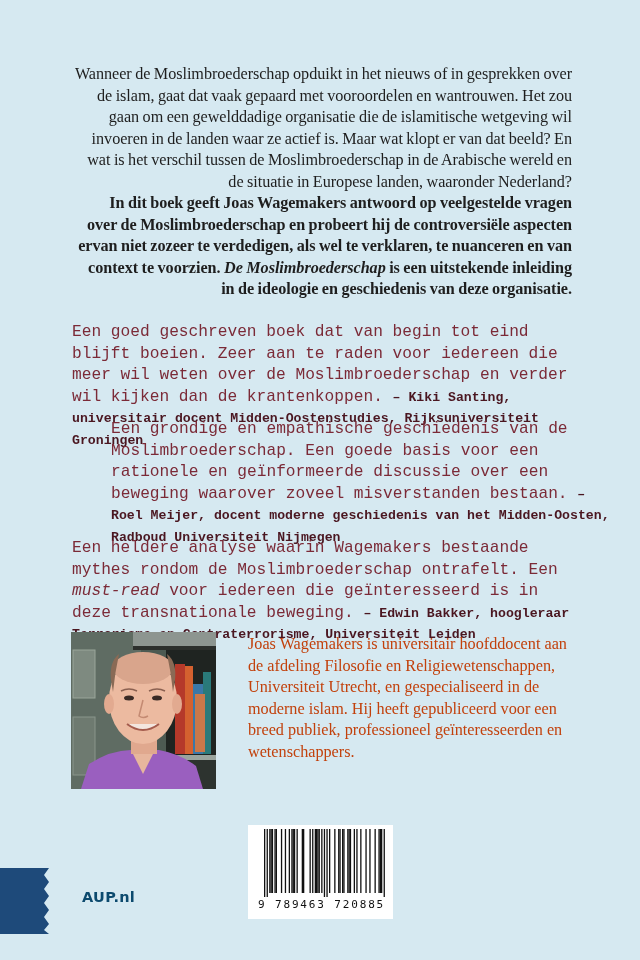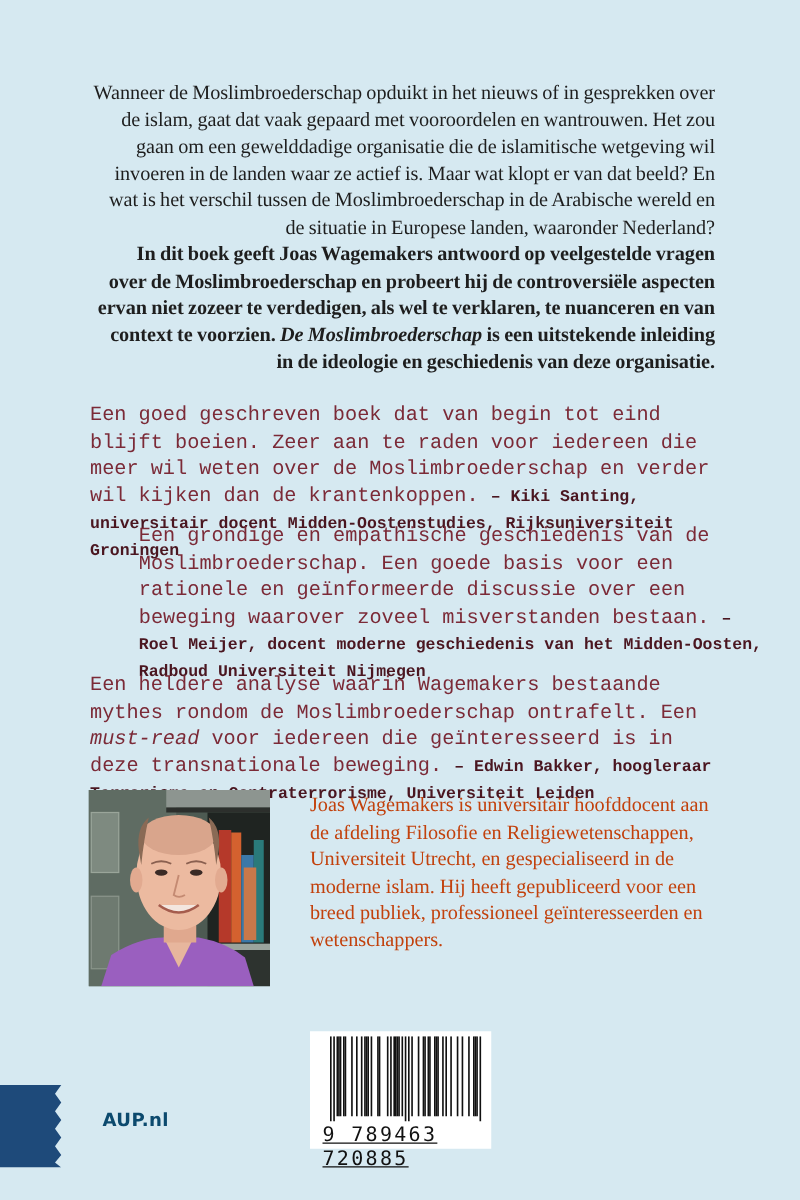--- a/index.html
+++ b/index.html
@@ -109,24 +109,23 @@
     .barcode-box svg {
       position: absolute;
       left: 8px;
       top: 4px;
     }
     .barcode-number {
       position: absolute;
       left: 10px;
       top: 73px;
       font-family: "DejaVu Sans Mono", monospace;
-      font-size: 16px;
+      font-size: 11px;
       letter-spacing: 1.85px;
       color: #111;
-      text-decoration: underline;
     }
   </style>
 </head>
 <body>
 
 <div class="blurb">
   <p>Wanneer de Moslimbroederschap opduikt in het nieuws of in gesprekken over de islam, gaat dat vaak gepaard met vooroordelen en wantrouwen. Het zou gaan om een gewelddadige organisatie die de islamitische wetgeving wil invoeren in de landen waar ze actief is. Maar wat klopt er van dat beeld? En wat is het verschil tussen de Moslimbroederschap in de Arabische wereld en de situatie in Europese landen, waaronder Nederland?</p>
   <p class="indent"><span>In dit boek geeft Joas Wagemakers antwoord op veelgestelde vragen over de Moslimbroederschap en probeert hij de controversiële aspecten ervan niet zozeer te verdedigen, als wel te verklaren, te nuanceren en van context te voorzien. </span><em>De Moslimbroederschap</em><span> is een uitstekende inleiding in de ideologie en geschiedenis van deze organisatie.</span></p>
 </div>
 

